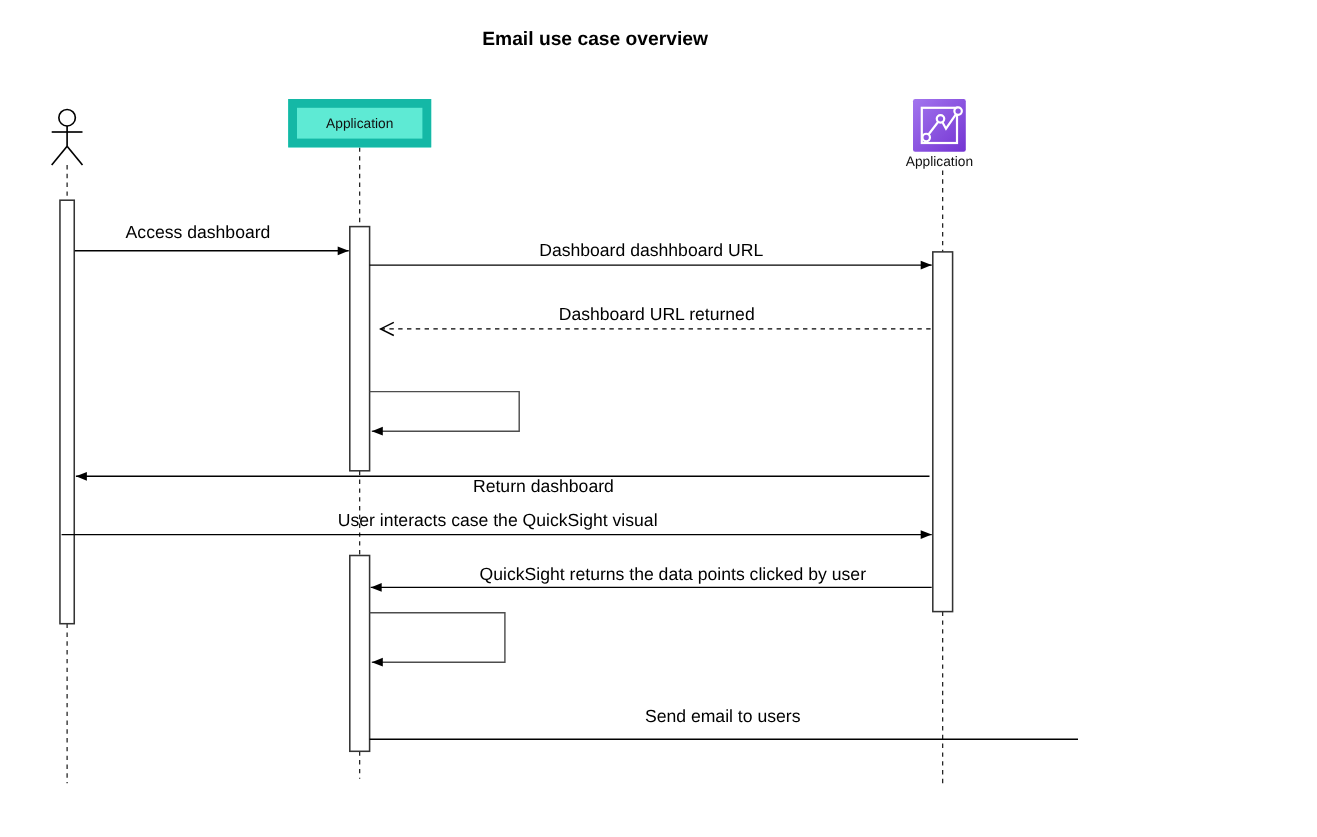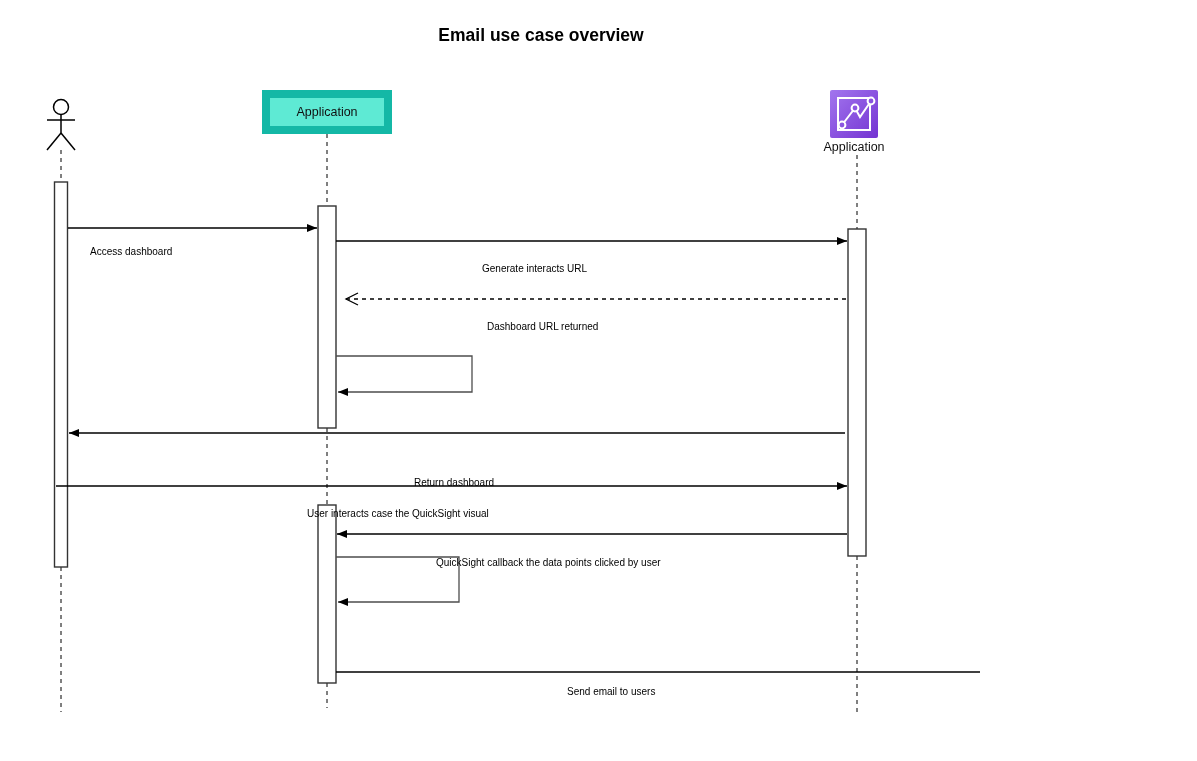--- a/index.html
+++ b/index.html
@@ -6,25 +6,25 @@
   #canvas{
     position:relative;
     width:980px;height:761px;
     background:#ffffff;
     font-family:"Liberation Sans", sans-serif;
     overflow:hidden;
   }
   #diagram-svg{position:absolute;left:0;top:0;}
   .lbl{
     position:absolute;
-    font-size:10px;
+    font-size:16px;
     line-height:14px;
     color:#000;
+    text-align:center;
     white-space:nowrap;
-    margin-top:40px;
   }
   .lbl.wrap{white-space:pre-line;line-height:16.5px;}
   .title{
     position:absolute;
     left:316px;top:25px;width:450px;
     text-align:center;
     font-size:17.5px;font-weight:bold;color:#000;
   }
   .participant-label{
     position:absolute;
@@ -115,20 +115,20 @@
     </g>
   </svg>
 
   <div class="app-box">
     <span>Application</span>
   </div>
   <div class="participant-label" style="left:794px;top:140px;width:120px;">Application</div>
   <div class="participant-label" style="left:1040px;top:163px;width:100px;font-style:italic;">Users</div>
 
   <div class="lbl" style="left:90px;top:205px;width:180px;">Access dashboard</div>
-  <div class="lbl" style="left:482px;top:222px;width:220px;">Generate interacts URL</div>
+  <div class="lbl" style="left:482px;top:222px;width:220px;">Dashboard dashhboard URL</div>
   <div class="lbl" style="left:487px;top:280px;width:220px;">Dashboard URL returned</div>
   <div class="lbl" style="left:414px;top:436px;width:160px;">Return dashboard</div>
   <div class="lbl" style="left:307px;top:467px;width:280px;">User interacts case the QuickSight visual</div>
-  <div class="lbl" style="left:436px;top:516px;width:320px;">QuickSight callback the data points clicked by user</div>
+  <div class="lbl" style="left:436px;top:516px;width:320px;">QuickSight returns the data points clicked by user</div>
   <div class="lbl" style="left:567px;top:645px;width:180px;">Send email to users</div>
 
 </div>
 
 </body></html>

